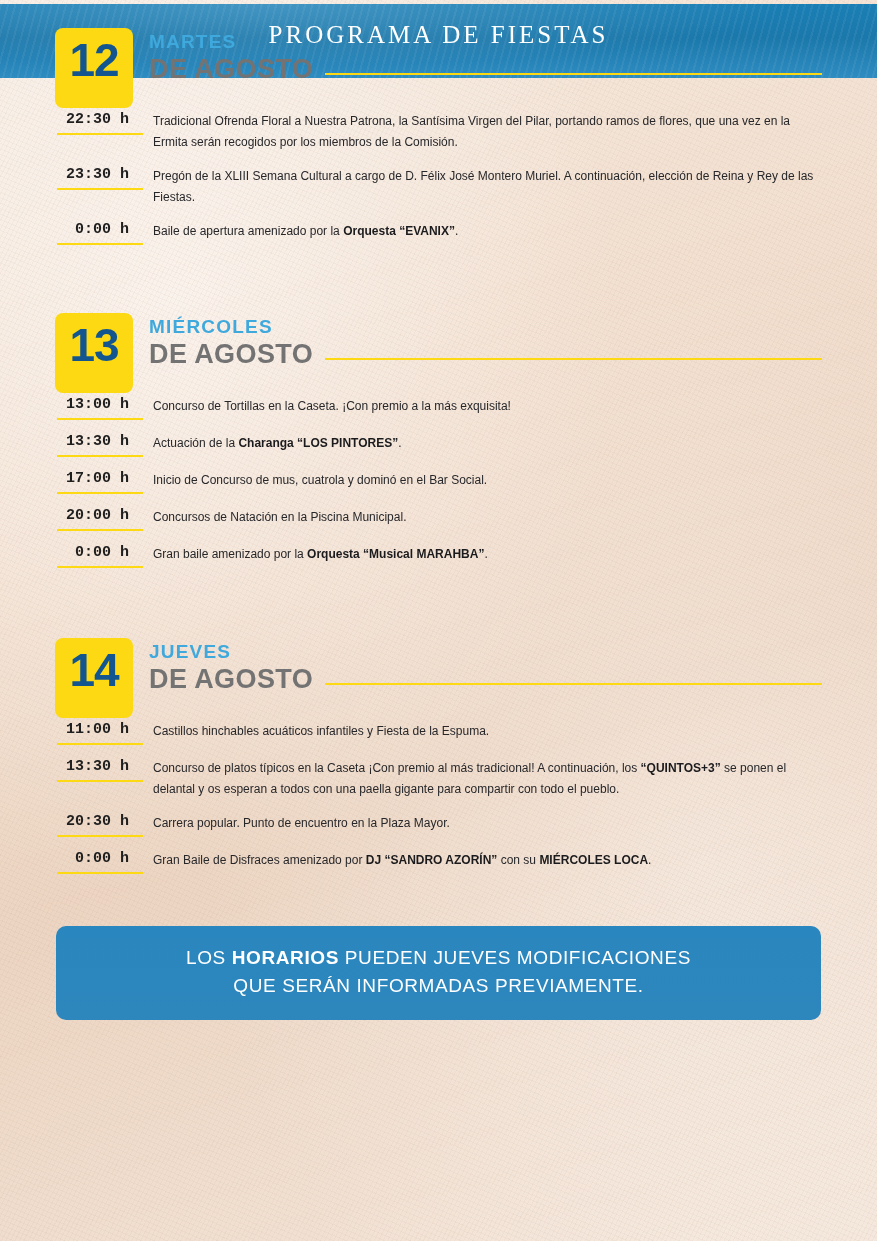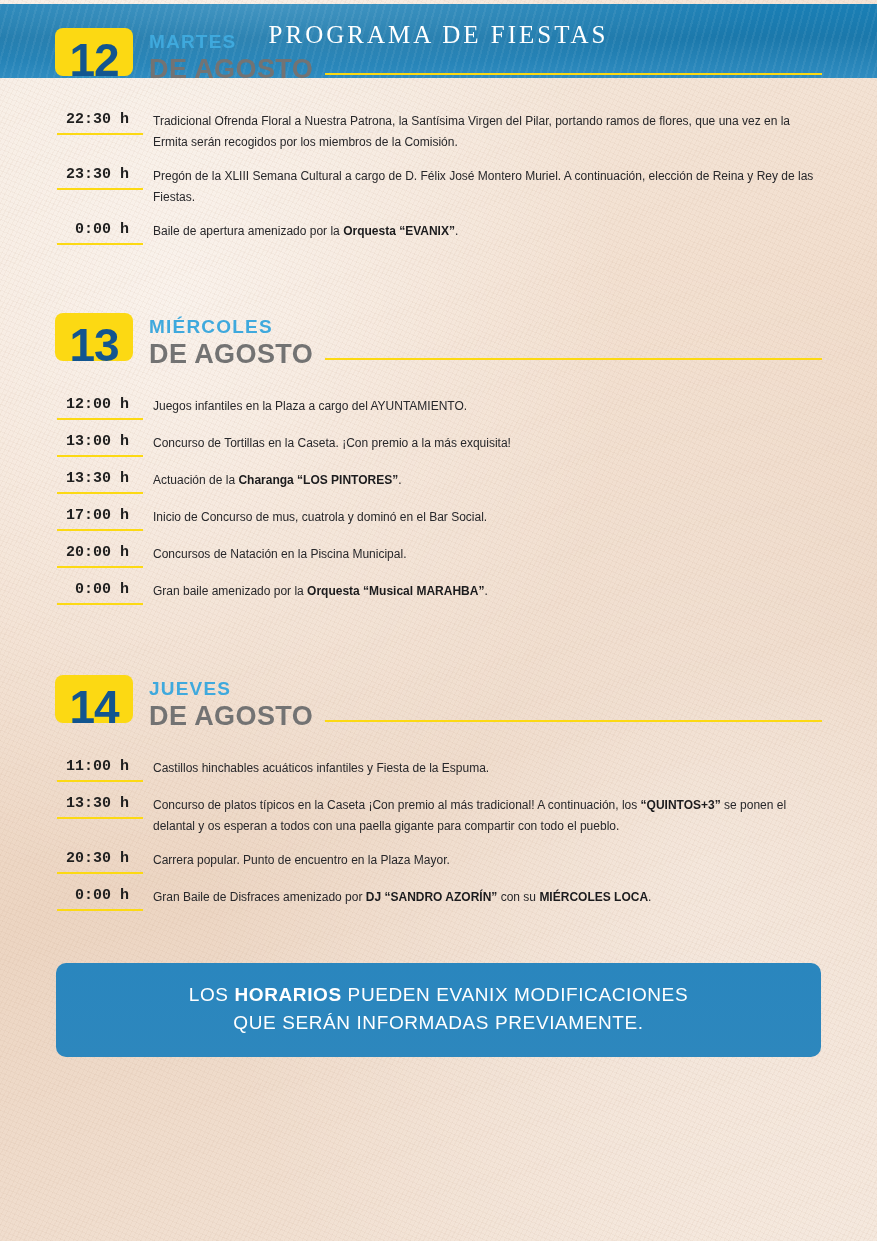--- a/index.html
+++ b/index.html
@@ -68,21 +68,21 @@
   
   .day-block { margin-top: 0; }
   .day-header {
     display: flex;
     align-items: flex-start;
     position: relative;
     height: 66px;
   }
   .day-number {
     width: 78px;
-    height: 48px;
+    height: 80px;
     background: #fcd913;
     border-radius: 8px;
     color: #12558f;
     font-size: 46px;
     font-weight: bold;
     text-align: center;
     line-height: 64px;
     letter-spacing: -1px;
     flex: 0 0 auto;
   }
@@ -221,24 +221,20 @@
       <div class="day-names">
         <div class="weekday">MIÉRCOLES</div>
         <div class="month-row">
           <div class="month">DE AGOSTO</div>
           <div class="month-rule"></div>
         </div>
       </div>
     </div>
     <div class="events">
         <div class="event">
-          <div class="event-time">12:00 h</div>
-          <div class="event-desc"><span>Juegos infantiles en la Plaza a cargo del AYUNTAMIENTO.</span></div>
-        </div>
-        <div class="event">
           <div class="event-time">13:00 h</div>
           <div class="event-desc"><span>Concurso de Tortillas en la Caseta. ¡Con premio a la más exquisita!</span></div>
         </div>
         <div class="event">
           <div class="event-time">13:30 h</div>
           <div class="event-desc"><span>Actuación de la </span><b>Charanga “LOS PINTORES”</b><span>.</span></div>
         </div>
         <div class="event">
           <div class="event-time">17:00 h</div>
           <div class="event-desc"><span>Inicio de Concurso de mus, cuatrola y dominó en el Bar Social.</span></div>
@@ -282,18 +278,18 @@
         </div>
         <div class="event">
           <div class="event-time">0:00 h</div>
           <div class="event-desc"><span>Gran Baile de Disfraces amenizado por </span><b>DJ “SANDRO AZORÍN”</b><span> con su </span><b>MIÉRCOLES LOCA</b><span>.</span></div>
         </div>
       </div>
   </div>
 
   <div class="footer-note">
     <div>
-      <span>LOS </span><b>HORARIOS</b><span> PUEDEN EVANIX MODIFICACIONES</span>
+      <span>LOS </span><b>HORARIOS</b><span> PUEDEN JUEVES MODIFICACIONES</span>
     </div>
     <div>QUE SERÁN INFORMADAS PREVIAMENTE.</div>
   </div>
 
 </div>
 
 </body></html>

